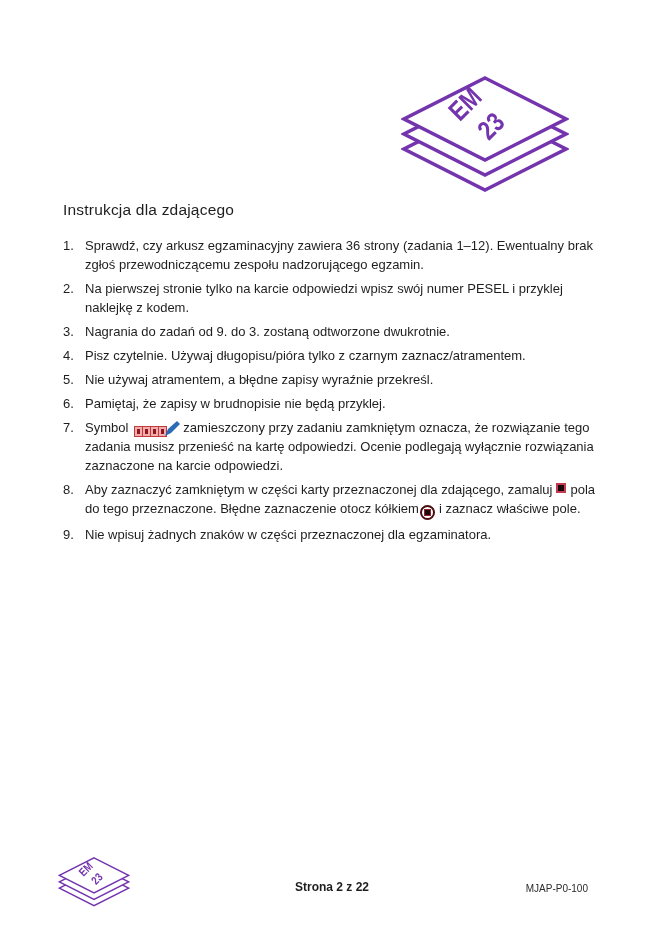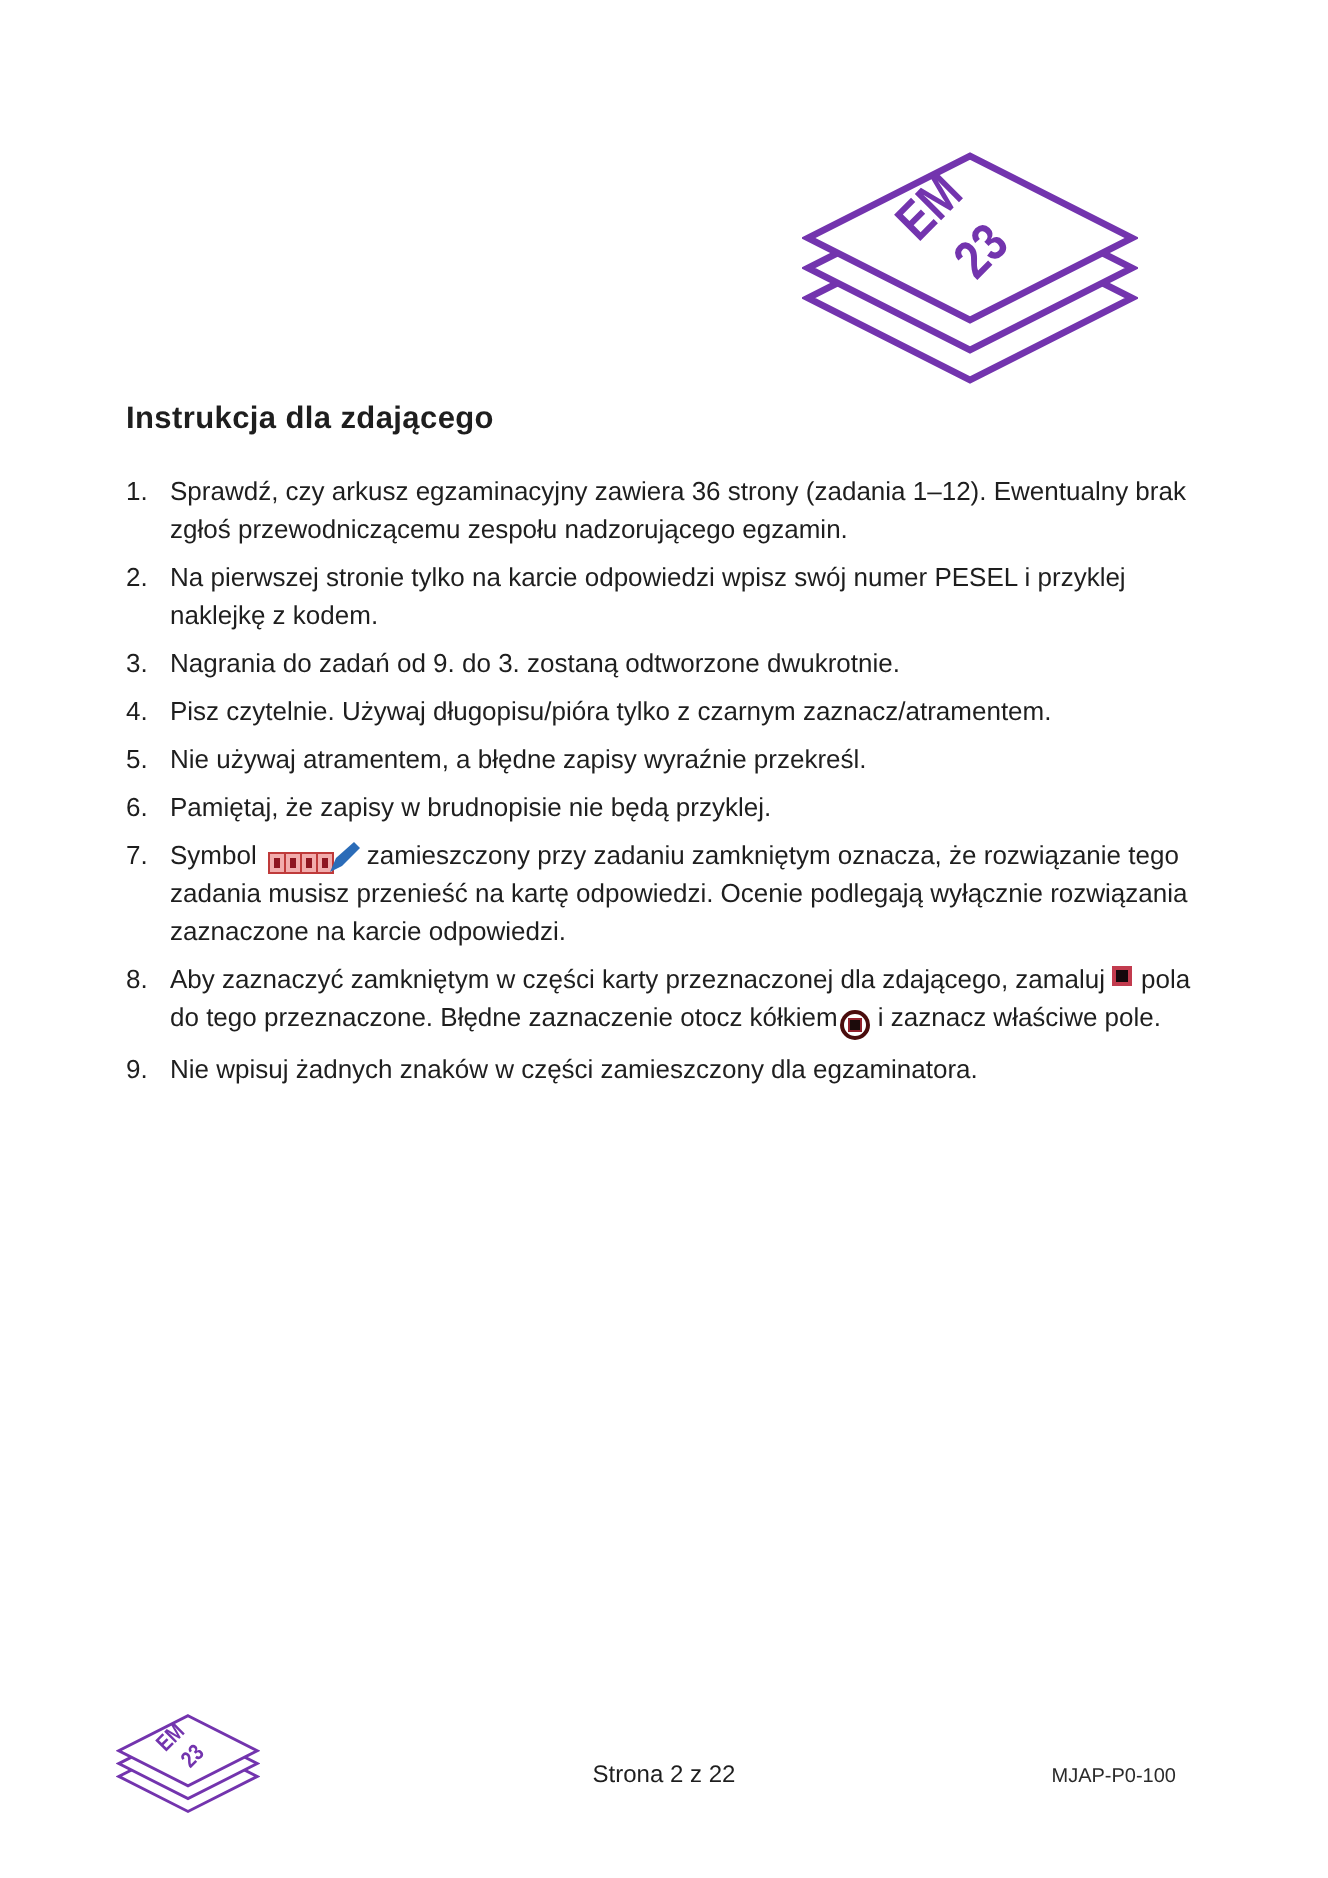--- a/index.html
+++ b/index.html
@@ -12,21 +12,21 @@
     overflow:hidden;
   }
 
   
   .logo-top{position:absolute;left:401px;top:76px;width:168px;height:124px;}
   .logo-bottom{position:absolute;left:58px;top:857px;width:72px;height:53px;}
 
   
   .heading{
     position:absolute;left:63px;top:201px;
-    font-size:15.5px;font-weight:bold;letter-spacing:.2px;
+    font-size:15.5px;font-weight:normal;letter-spacing:.2px;
   }
 
   
   .instructions{
     position:absolute;left:63px;top:236px;width:540px;
     font-size:13px;line-height:19px;
   }
   .item{display:flex;margin-bottom:5px;}
   .item .num{flex:none;width:22px;}
   .item .txt{flex:1;max-width:516px;}
@@ -56,21 +56,21 @@
   .circ-icon{
     display:inline-flex;align-items:center;justify-content:center;
     width:11px;height:11px;border:2px solid #4a0d0d;border-radius:50%;
     background:#fff;vertical-align:-3px;margin:0 4px 0 1px;
   }
   .circ-sq{width:5px;height:5px;background:#1c0b0b;border:1px solid #93202c;}
 
   
   .page-num{
     position:absolute;left:0;top:880px;width:664px;
-    text-align:center;font-size:12px;
+    text-align:center;font-size:12px;font-weight:bold;
   }
   .form-code{
     position:absolute;right:76px;top:883px;
     font-size:10px;color:#2a2a2a;
   }
 </style>
 </head>
 <body>
 
 <div class="page">
@@ -146,21 +146,21 @@
       <span class="num">8.</span>
       <span class="txt">
         <span>Aby zaznaczyć zamkniętym w części karty przeznaczonej dla zdającego, zamaluj</span><span class="fill-sq"></span><span>pola do tego przeznaczone. Błędne zaznaczenie otocz kółkiem</span><span class="circ-icon">
             <span class="circ-sq"></span>
           </span><span>i zaznacz właściwe pole.</span>
       </span>
     </div>
 
     <div class="item">
       <span class="num">9.</span>
-      <span class="txt">Nie wpisuj żadnych znaków w części zamieszczony dla egzaminatora.</span>
+      <span class="txt">Nie wpisuj żadnych znaków w części przeznaczonej dla egzaminatora.</span>
     </div>
 
   </div>
 
   <svg class="logo-bottom" viewBox="0 0 168 124" xmlns="http://www.w3.org/2000/svg">
     <g stroke="#7334AE" stroke-width="3.4" fill="#ffffff" stroke-linejoin="miter">
       <path d="M84,32 L165,73 L84,114 L3,73 Z"></path>
       <path d="M84,17 L165,58 L84,99 L3,58 Z"></path>
       <path d="M84,2 L165,43 L84,84 L3,43 Z"></path>
     </g>

